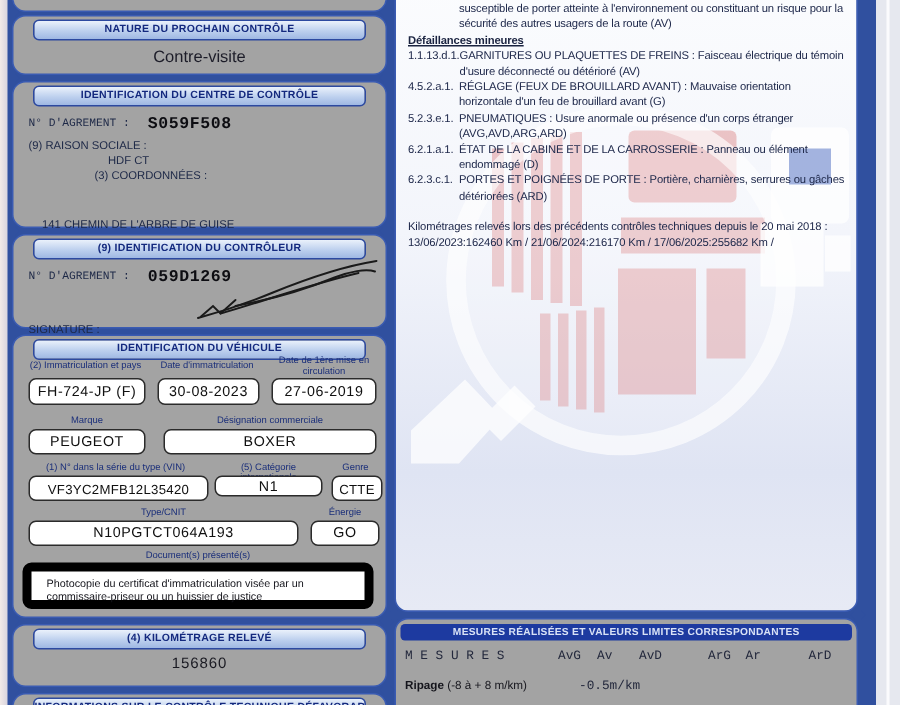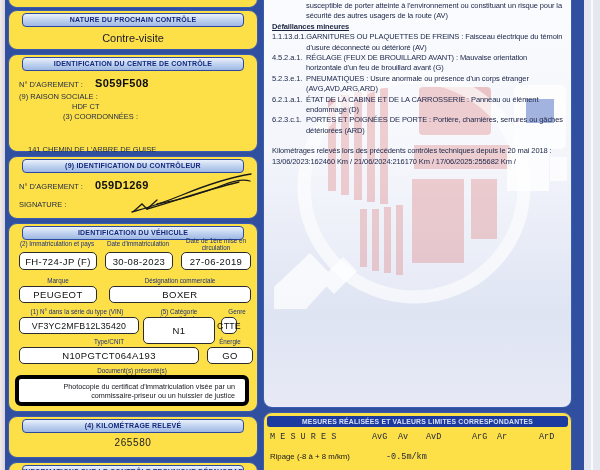--- a/index.html
+++ b/index.html
@@ -7,21 +7,21 @@
           background:#30509f;font-family:"Liberation Sans",sans-serif;}
 
   
   .edge-left{position:absolute;left:0;top:0;width:5px;height:470px;
              background:linear-gradient(90deg,#f2eae8,#d8d4de);z-index:5;}
   .edge-right{position:absolute;left:584px;top:0;width:16px;height:470px;
               background:#e6e8ef;z-index:5;}
   .edge-right .fold{position:absolute;left:7px;top:0;width:2px;height:100%;background:#fbfbfd;}
 
   
-  .box{position:absolute;background:#fde047;border:1.5px solid #3a5bb2;border-radius:9px;box-sizing:border-box;}
+  .box{position:absolute;background:#a3a3a3;border:1.5px solid #3a5bb2;border-radius:9px;box-sizing:border-box;}
   .lbox{left:8px;width:250px;}
   .rbox{left:263px;width:309px;}
 
   
   .pill{position:relative;margin:2px 13px 0;height:12px;line-height:12px;text-align:center;
         font-size:7px;font-weight:bold;color:#14297e;letter-spacing:.2px;
         background:linear-gradient(180deg,#eaf1fb 0%,#bdd0ee 55%,#9fb8e3 100%);
         border:1px solid #2c49a0;border-radius:4px;white-space:nowrap;overflow:hidden;}
   .pill-dark{position:relative;margin:3px 3px 0;height:11px;line-height:11px;text-align:center;
         font-size:6.8px;font-weight:bold;color:#d9e2f6;letter-spacing:.2px;
@@ -30,38 +30,38 @@
   
   .dia{position:absolute;width:7px;height:7px;background:#30509f;transform:translate(-50%,-50%) rotate(45deg);z-index:4;}
 
   
   .sliver{top:-10px;height:18px;}
   .nature{top:10px;height:40px;}
   .nature .val{margin-top:5px;text-align:center;font-size:11px;color:#1c1c28;}
   .centre{top:54px;height:98px;}
   .pad{padding:4px 10px 0;}
   .lab{font-size:7.5px;color:#1c2746;}
-  .agr-row{display:flex;align-items:flex-end;margin-top:2px;}
+  .agr-row{display:flex;align-items:center;margin-top:2px;font-family:Liberation Mono, monospace;}
   .agr-val{margin-left:12px;font-size:11px;font-weight:bold;color:#0d0d12;letter-spacing:.4px;}
   .ind{margin-left:9px;margin-top:24px;}
   .mt1{margin-top:1px;padding-left:44px;} .mt3{margin-top:3px;} .mt9{margin-top:9px;padding-left:43px;}
 
   .controleur{top:156px;height:63px;}
-  .controleur .sig-label{margin-top:9px;}
+  .controleur .sig-label{margin-top:24px;}
   .sig-svg{position:absolute;right:2px;bottom:1px;}
 
   .vehicule{top:223px;height:189px;}
   .vlabel{position:absolute;font-size:6.3px;color:#1b2f7a;text-align:center;line-height:7px;}
   .vfield{position:absolute;background:#fff;border:1px solid #2b2b2b;border-radius:5px;
           display:flex;align-items:center;justify-content:center;
           font-size:9.5px;color:#101010;letter-spacing:.4px;box-sizing:border-box;}
   .small{font-size:8.8px;letter-spacing:.2px;}
   .docbox{position:absolute;left:6px;top:151px;width:234px;height:31px;background:#fff;
-          border:4px solid #000000;border-radius:6px;box-sizing:border-box;
-          font-size:7.2px;color:#15151c;text-align:right;padding:3px 10px 0;line-height:9px;}
+          border:6px solid #000000;border-radius:6px;box-sizing:border-box;
+          font-size:7.2px;color:#15151c;text-align:left;padding:3px 10px 0;line-height:9px;}
 
   .kilometrage{top:416px;height:42px;}
   .kilometrage .val{margin-top:4px;text-align:center;font-size:10px;color:#1a1a22;letter-spacing:.6px;}
   .informations{top:462px;height:30px;}
 
   
   .defects-box{top:-14px;height:422px;background:linear-gradient(180deg,#fbfcfe 0%,#f3f5fb 40%,#dfe4f3 78%,#e7eaf5 100%);}
   .wmark{position:absolute;left:0;top:0;z-index:0;}
   .rcontent{position:relative;z-index:1;padding:14px 7px 0 8px;
             font-size:7.5px;line-height:10.4px;color:#202a4c;letter-spacing:-.1px;}
@@ -72,21 +72,21 @@
   .defect .dtext{flex:1;}
   .kmnote{margin-top:10px;}
 
   .mesures{top:412px;height:70px;}
   .mrow{position:absolute;white-space:nowrap;}
   .mono{font-family:"Liberation Mono","DejaVu Sans Mono",monospace;font-size:8.5px;color:#23283c;}
   .mes-label{left:6px;top:19px;}
   .c0{left:108px;top:19px;} .c1{left:134px;top:19px;} .c2{left:162px;top:19px;}
   .c3{left:208px;top:19px;} .c4{left:233px;top:19px;} .c5{left:275px;top:19px;}
   .ripage{left:6px;top:39px;font-size:7.8px;color:#15151c;}
-  .ripage .rl{font-weight:normal;}
+  .ripage .rl{font-weight:bold;}
   .rip-val{left:122px;top:39px;text-align:center;}
 </style>
 </head>
 <body>
 
 <div class="screen">
 
   <div class="box lbox sliver"></div>
 
   <div class="box lbox nature">
@@ -141,35 +141,35 @@
 
     <div class="vlabel" style="left:10px;top:53px;width:78px;">Marque</div>
     <div class="vlabel" style="left:100px;top:53px;width:142px;">Désignation commerciale</div>
     <div class="vfield" style="left:10px;top:62px;width:78px;height:17px;">PEUGEOT</div>
     <div class="vfield" style="left:100px;top:62px;width:142px;height:17px;">BOXER</div>
 
     <div class="vlabel" style="left:6px;top:84px;width:124px;">(1) N° dans la série du type (VIN)</div>
     <div class="vlabel" style="left:132px;top:84px;width:76px;">(5) Catégorie internationale</div>
     <div class="vlabel" style="left:210px;top:84px;width:36px;">Genre</div>
     <div class="vfield small" style="left:10px;top:93px;width:120px;height:17px;">VF3YC2MFB12L35420</div>
-    <div class="vfield" style="left:134px;top:93px;width:72px;height:27px;">N1</div>
-    <div class="vfield small" style="left:212px;top:93px;width:16px;height:17px;">CTTE</div>
+    <div class="vfield" style="left:134px;top:93px;width:72px;height:14px;">N1</div>
+    <div class="vfield small" style="left:212px;top:93px;width:34px;height:17px;">CTTE</div>
 
     <div class="vlabel" style="left:10px;top:114px;width:180px;">Type/CNIT</div>
     <div class="vlabel" style="left:196px;top:114px;width:50px;">Énergie</div>
     <div class="vfield" style="left:10px;top:123px;width:180px;height:17px;">N10PGTCT064A193</div>
     <div class="vfield" style="left:198px;top:123px;width:46px;height:17px;">GO</div>
 
     <div class="vlabel" style="left:0px;top:143px;width:246px;">Document(s) présenté(s)</div>
     <div class="docbox">Photocopie du certificat d'immatriculation visée par un commissaire-priseur ou un huissier de justice</div>
   </div>
 
   <div class="box lbox kilometrage">
     <div class="pill">(4) KILOMÉTRAGE RELEVÉ</div>
-    <div class="val">265580</div>
+    <div class="val">156860</div>
   </div>
 
   <div class="box lbox informations">
     <div class="pill">INFORMATIONS SUR LE CONTRÔLE TECHNIQUE DÉFAVORABLE</div>
   </div>
 
   <div class="box rbox defects-box">
     <svg class="wmark" width="306" height="419" viewBox="0 0 306 419">
       <g opacity="0.32" fill="#d45555">
         <rect x="64" y="112" width="8" height="92"></rect>

